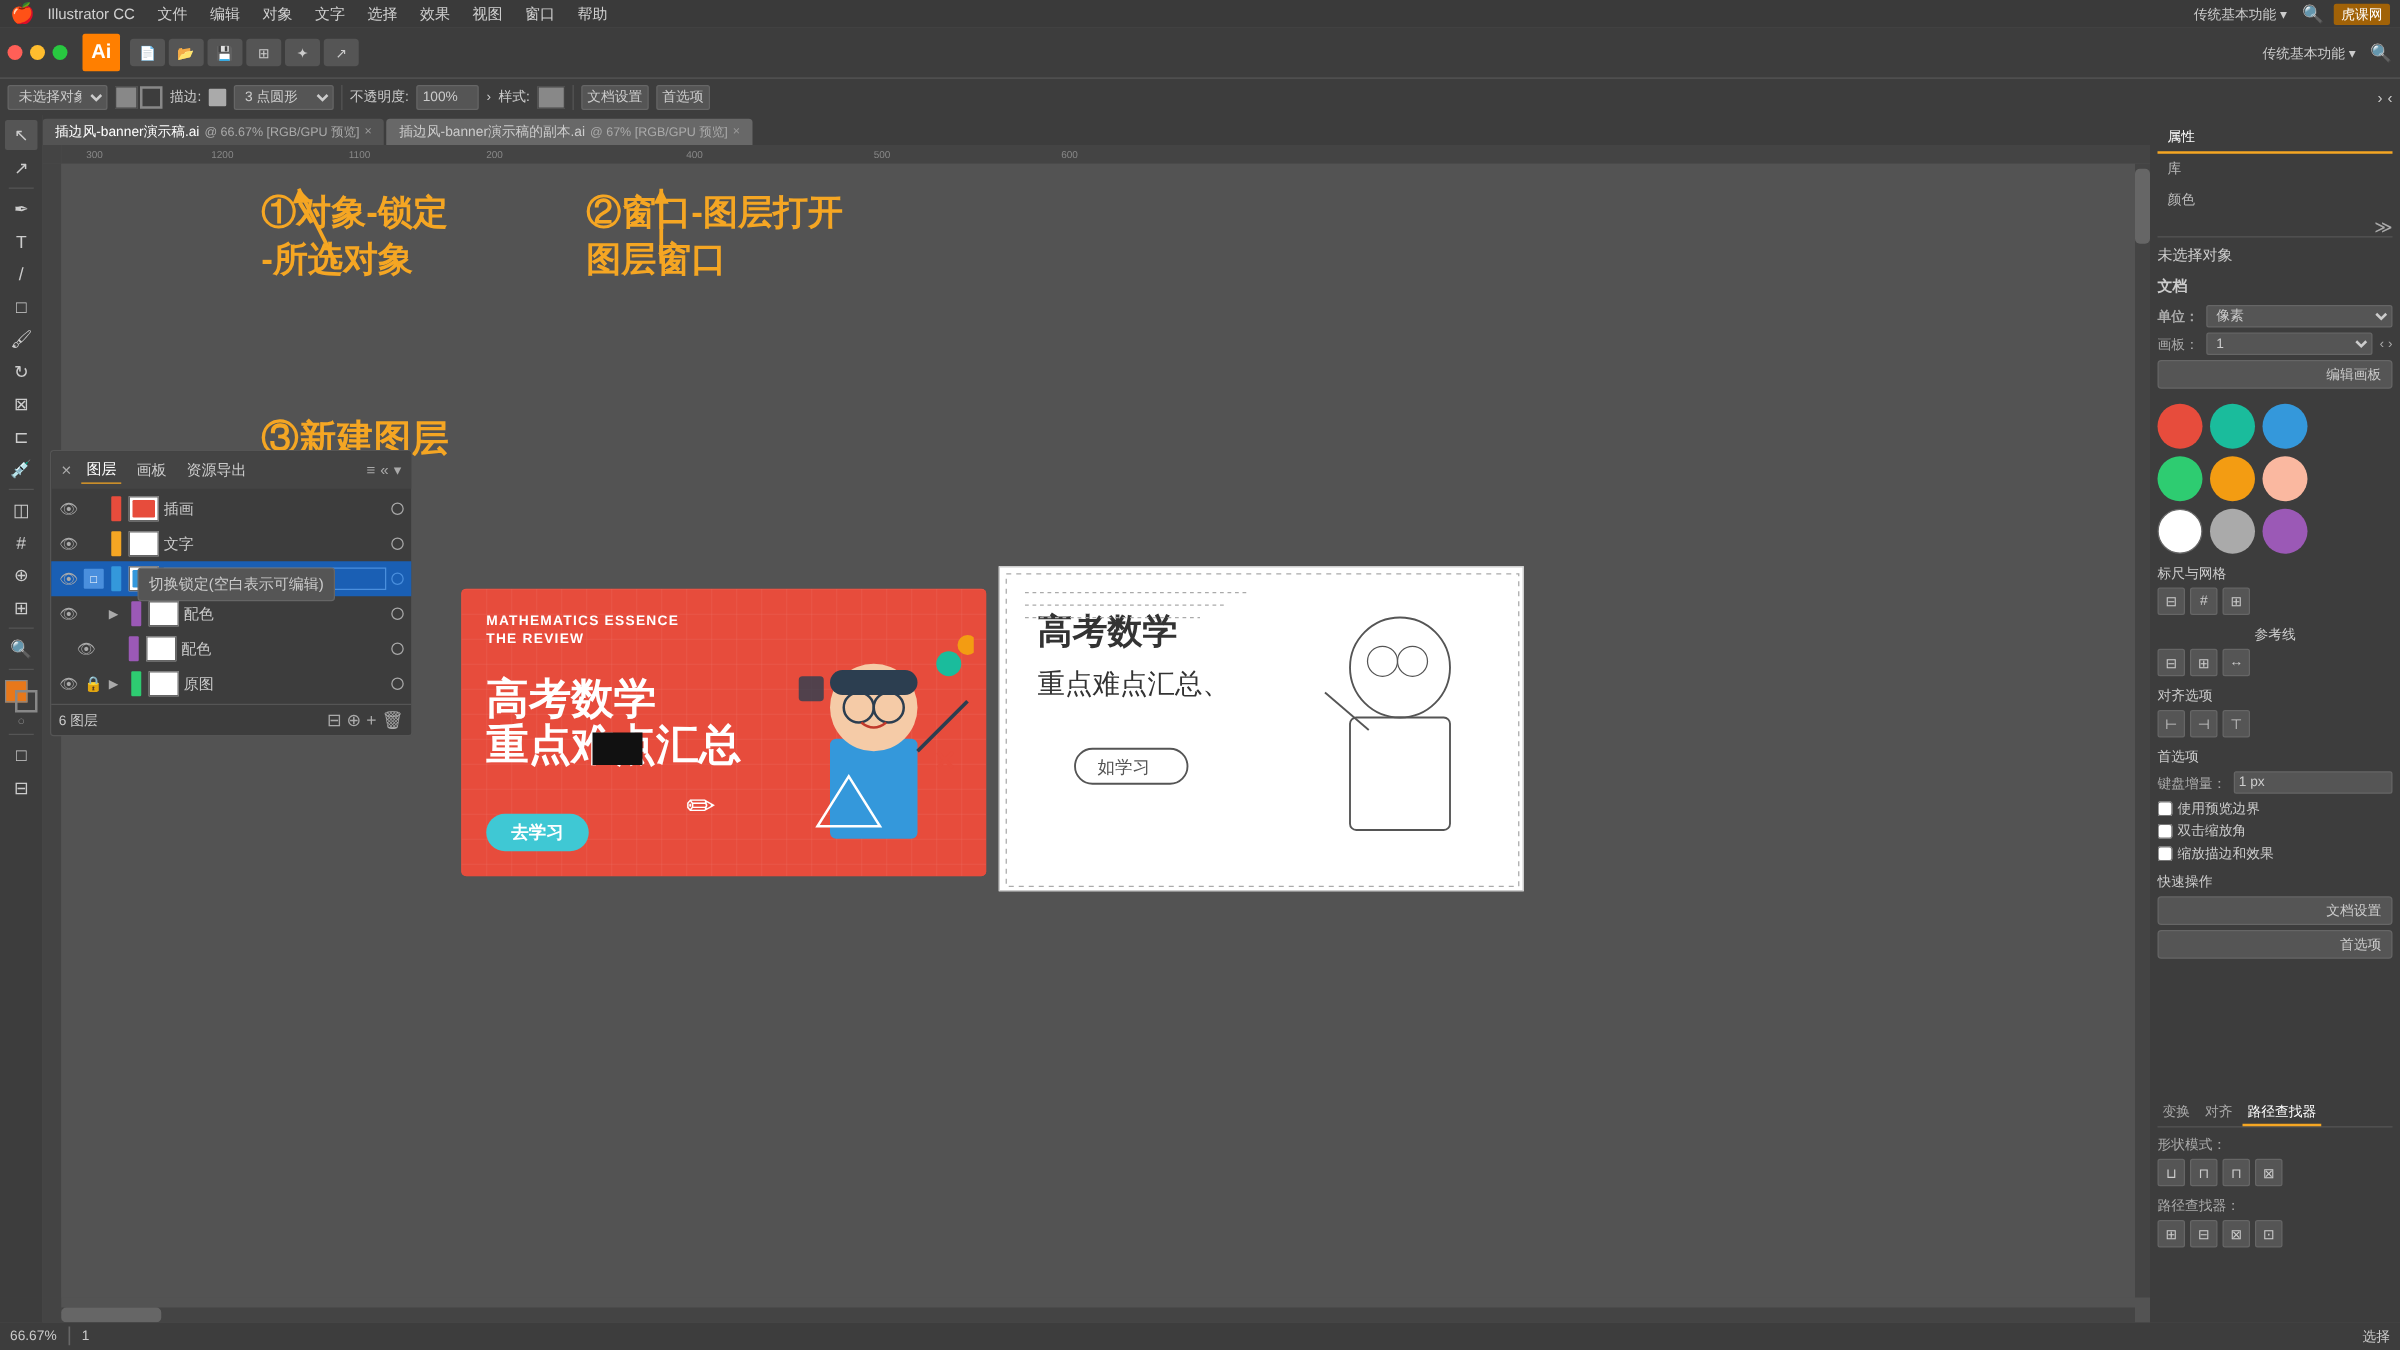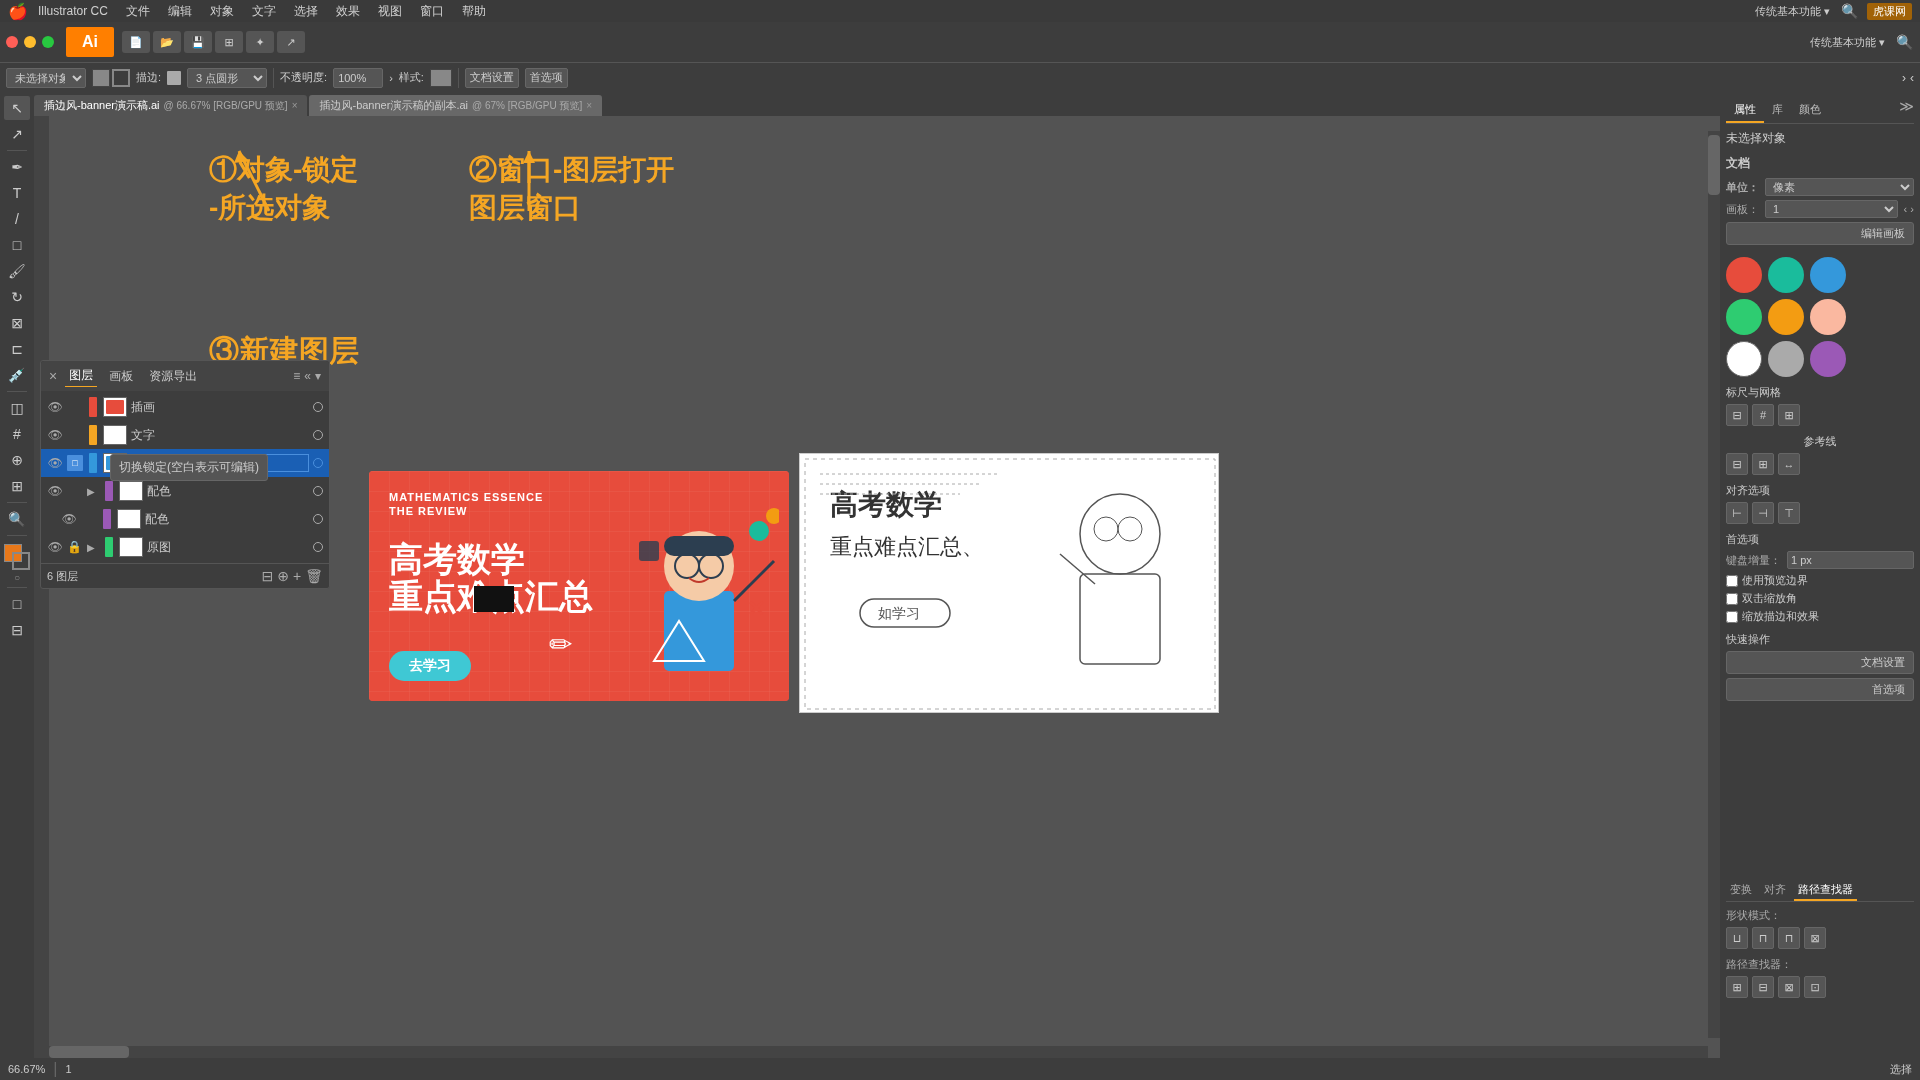--- a/index.html
+++ b/index.html
@@ -17,21 +17,21 @@
     .tl-red { background: #ff5f57; }
     .tl-yellow { background: #ffbd2e; }
     .tl-green { background: #28c840; }
 
     
     #title-bar {
       position: absolute; top: 22px; left: 0; width: 1920px; height: 40px;
       background: #3d3d3d; display: flex; align-items: center;
       padding: 0 6px; gap: 4px; z-index: 100;
     }
-    .ai-logo { background: #ff7f00; color: white; font-weight: bold; font-size: 16px; width: 48px; height: 30px; display: flex; align-items: center; justify-content: center; border-radius: 2px; margin-right: 4px; }
+    .ai-logo { background: #ff7f00; color: white; font-weight: bold; font-size: 16px; width: 30px; height: 30px; display: flex; align-items: center; justify-content: center; border-radius: 2px; margin-right: 4px; }
     .icon-btn { width: 28px; height: 22px; background: #555; border-radius: 3px; display: flex; align-items: center; justify-content: center; color: #ccc; font-size: 11px; cursor: pointer; }
     .toolbar-group { display: flex; align-items: center; gap: 3px; }
 
     
     #toolbar2 {
       position: absolute; top: 62px; left: 0; width: 1920px; height: 30px;
       background: #3d3d3d; display: flex; align-items: center;
       padding: 0 6px; gap: 6px; z-index: 100; border-top: 1px solid #555;
     }
     .tb2-text { color: #ccc; font-size: 11px; }
@@ -146,21 +146,21 @@
       overflow: hidden;
     }
 
     
     .sketch-art {
       position: absolute;
       background: white;
       border: 1px solid #ccc;
     }
 
-    .panel-right-tabs { display: flex; gap: 0; border-bottom: 1px solid #555; }
+    .panel-right-tabs { display: flex; gap: 0; border-bottom: 1px solid #555; flex-direction: column; }
     .prt { color: #bbb; font-size: 11px; padding: 4px 8px; cursor: pointer; border-bottom: 2px solid transparent; }
     .prt.active { color: white; border-bottom: 2px solid #f5a623; }
   </style>
 </head>
 <body>
 
 <div id="menu-bar">
   <span>🍎</span>
   <span class="menu-item">Illustrator CC</span>
   <span class="menu-item">文件</span>
@@ -265,20 +265,29 @@
     </div>
     <div style="font-size:10px;color:#888;">○</div>
   </div>
   <div class="lt-divider"></div>
   <div class="lt-icon">□</div>
   <div class="lt-icon">⊟</div>
 </div>
 
 <div id="canvas-area">
   <div class="ruler-corner"></div>
+  <div class="ruler-h">
+    <span class="ruler-mark" style="left:20px;">300</span>
+    <span class="ruler-mark" style="left:120px;">1200</span>
+    <span class="ruler-mark" style="left:230px;">1100</span>
+    <span class="ruler-mark" style="left:340px;">200</span>
+    <span class="ruler-mark" style="left:500px;">400</span>
+    <span class="ruler-mark" style="left:650px;">500</span>
+    <span class="ruler-mark" style="left:800px;">600</span>
+  </div>
   <div class="ruler-v"></div>
 
   <div id="canvas-content">
 
     <div class="annotation" style="left:160px; top:20px;">
       <div>①对象-锁定</div>
       <div>-所选对象</div>
     </div>
 
     <div class="annotation" style="left:420px; top:20px;">

